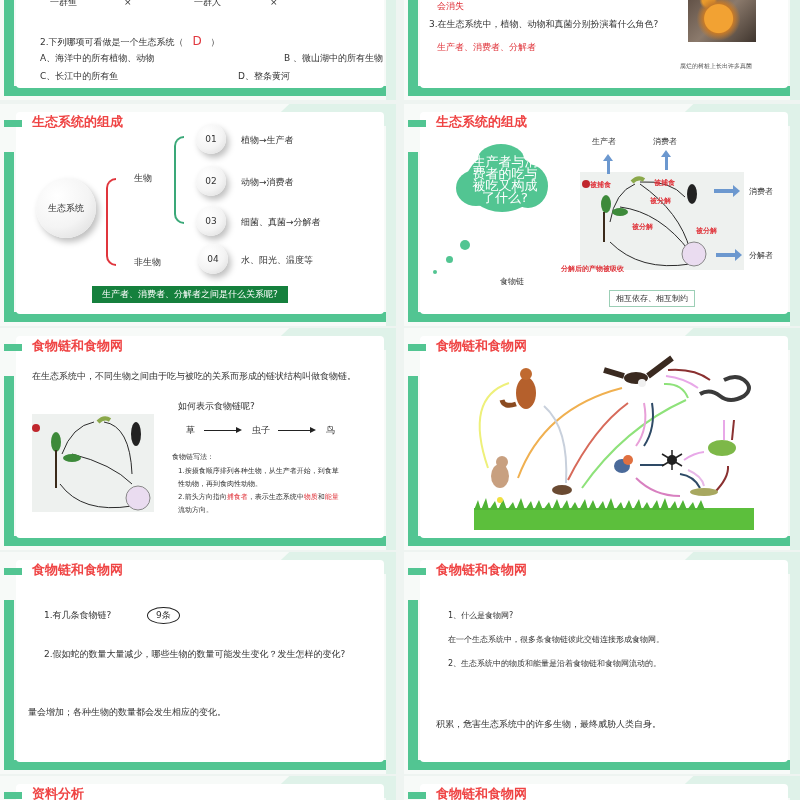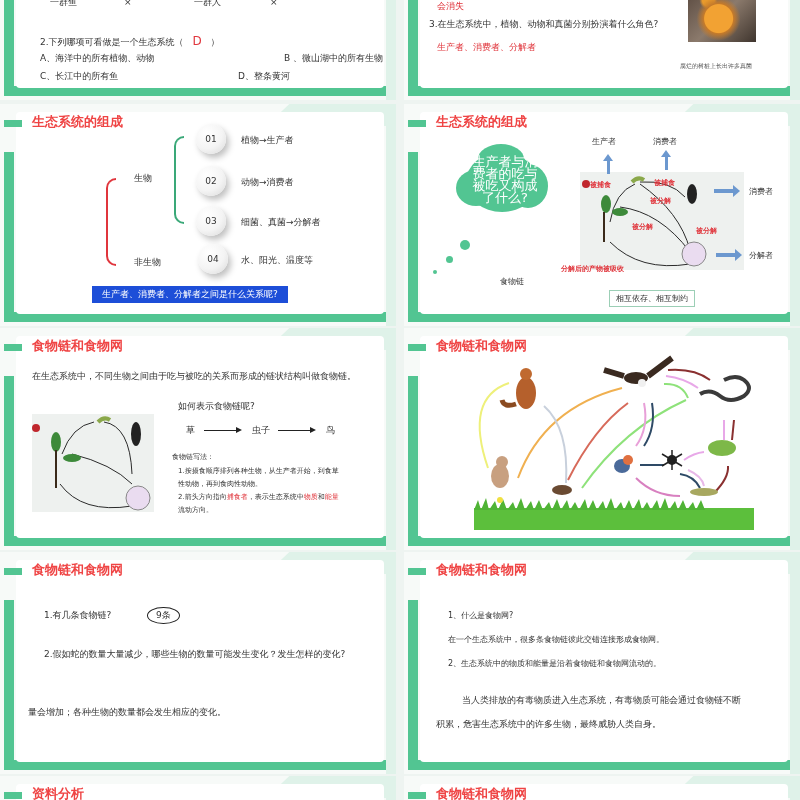--- a/index.html
+++ b/index.html
@@ -29,21 +29,21 @@
   #s5 { left: 0; top: 328px; }
   #s6 { left: 404px; top: 328px; }
   #s7 { left: 0; top: 552px; }
   #s8 { left: 404px; top: 552px; }
   #s9 { left: 0; top: 776px; }
   #s10 { left: 404px; top: 776px; }
 
   .circle { position: absolute; border-radius: 50%; background: radial-gradient(circle at 35% 30%, #fff 0%, #f4f4f4 55%, #d8d8d8 100%);
             box-shadow: 3px 4px 6px rgba(0,0,0,0.25); display: flex; align-items: center; justify-content: center; font-size: 9px; color: #333; }
   .brace { position: absolute; border: 2px solid; border-right: none; border-radius: 14px 0 0 14px; }
-  .q-banner { position: absolute; background: #1d4ed8; color: #fff; font-size: 9px; padding: 2px 10px; }
+  .q-banner { position: absolute; background: #15803d; color: #fff; font-size: 9px; padding: 2px 10px; }
 
   .cloud { position: absolute; background: #52c592; border-radius: 50%; }
   .cloud-text { position: absolute; font-size: 13px; color: #fff; text-align: center; line-height: 12px; white-space: pre-line; }
 
   .img-box { position: absolute; background: #eef1ef; }
   .arrow-line { position: absolute; height: 1px; background: #222; }
   .arrow-line::after { content: ""; position: absolute; right: -2px; top: -3px; border-left: 6px solid #222; border-top: 3.5px solid transparent; border-bottom: 3.5px solid transparent; }
   .blue-arrow { position: absolute; height: 4px; background: #6c98cf; }
   .blue-arrow::after { content: ""; position: absolute; right: -6px; top: -4px; border-left: 7px solid #6c98cf; border-top: 6px solid transparent; border-bottom: 6px solid transparent; }
   .blue-up { position: absolute; width: 3px; background: #6c98cf; }
@@ -88,20 +88,23 @@
 
 <div class="slide" id="s3">
   <div class="deco"></div>
   <div class="deco-r"></div>
   <div class="frame-l"></div>
   <div class="frame-b"></div>
   <div class="card"></div>
   <div class="tbar"></div>
   <div class="title">生态系统的组成</div>
 
+  <div class="circle" style="left:36px;top:74px;width:60px;height:60px;">
+      <span>生态系统</span>
+    </div>
   <div class="brace" style="left:106px;top:74px;width:10px;height:88px;border-color:#e0353c;"></div>
   <div class="t" style="left:134px;top:68px;">生物</div>
   <div class="t" style="left:134px;top:152px;">非生物</div>
   <div class="brace" style="left:174px;top:32px;width:10px;height:88px;border-color:#3aa878;"></div>
 
   <div class="circle" style="left:196px;top:20px;width:30px;height:30px;">
       <span>01</span>
     </div>
   <div class="t" style="left:241px;top:30px;">植物→生产者</div>
   <div class="circle" style="left:196px;top:62px;width:30px;height:30px;">
@@ -290,21 +293,20 @@
   <div class="deco"></div>
   <div class="deco-r"></div>
   <div class="frame-l"></div>
   <div class="frame-b"></div>
   <div class="card"></div>
   <div class="tbar"></div>
   <div class="title">食物链和食物网</div>
   <div class="t s8" style="left:44px;top:58px;">1、什么是食物网?</div>
   <div class="t s8" style="left:44px;top:82px;">在一个生态系统中，很多条食物链彼此交错连接形成食物网。</div>
   <div class="t s8" style="left:44px;top:106px;">2、生态系统中的物质和能量是沿着食物链和食物网流动的。</div>
-  <div class="t" style="left:58px;top:142px;">当人类排放的有毒物质进入生态系统，有毒物质可能会通过食物链不断</div>
   <div class="t" style="left:32px;top:166px;">积累，危害生态系统中的许多生物，最终威胁人类自身。</div>
 </div>
 
 <div class="slide" id="s9">
   <div class="deco"></div>
   <div class="deco-r"></div>
   <div class="card"></div>
   <div class="tbar"></div>
   <div class="title">资料分析</div>
 </div>

